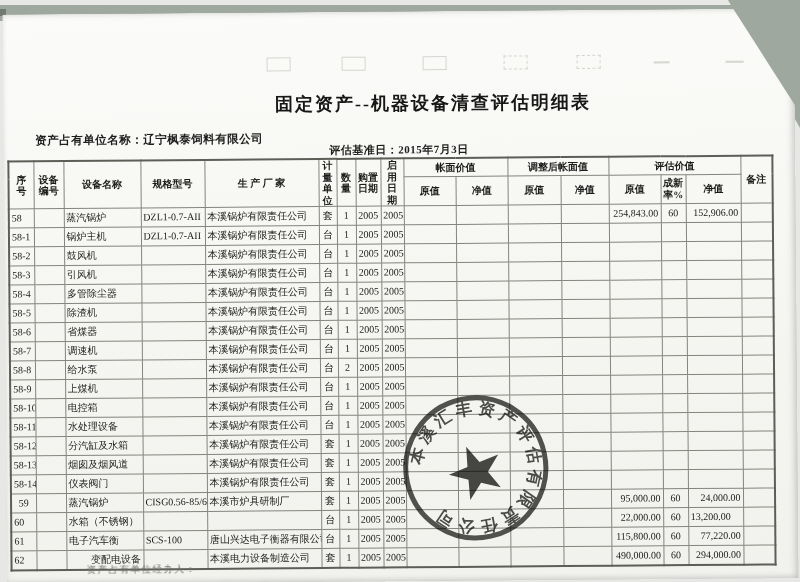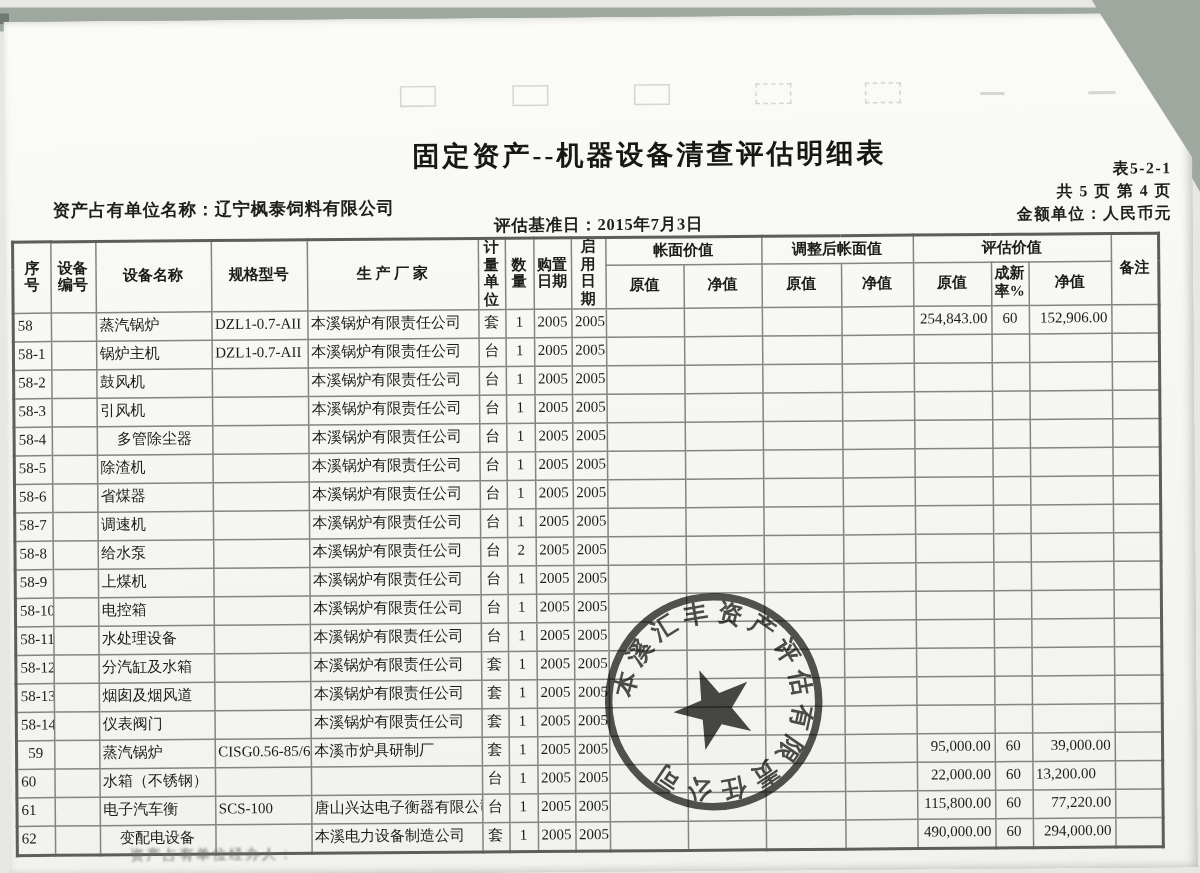--- a/index.html
+++ b/index.html
@@ -74,25 +74,20 @@
     <div class="ghost g5"></div>
     <div class="dash d1"></div>
     <div class="dash d2"></div>
 
     <div class="title">固定资产--机器设备清查评估明细表</div>
 
     <div class="owner-line"><span>资产占有单位名称：</span><span>辽宁枫泰饲料有限公司</span></div>
 
     <div class="base-date">评估基准日：2015年7月3日</div>
 
-    <div class="meta">
-      <div>表5-2-1</div>
-      <div>共 5 页 第 4 页</div>
-      <div>金额单位：人民币元</div>
-    </div>
 
     <table class="main">
       <colgroup>
         <col style="width:25px">
           <col style="width:30px">
           <col style="width:77px">
           <col style="width:64px">
         <col style="width:114px">
           <col style="width:18px">
           <col style="width:19px">
@@ -213,21 +208,21 @@
             <td class="num" style="text-align: right;"></td>
             <td class="num" style="text-align: right;"></td>
             <td class="num" style="text-align: right;"></td>
             <td class="num" style="text-align: center;"></td>
             <td class="num" style="text-align: right;"></td>
             <td class="num" style="text-align: left;"></td>
           </tr>
           <tr>
             <td style="text-align: left;">58-4</td>
             <td style="text-align: left;"></td>
-            <td style="text-align: center;">多管除尘器</td>
+            <td style="text-align: left;">多管除尘器</td>
             <td style="text-align: left;"></td>
             <td style="text-align: left;">本溪锅炉有限责任公司</td>
             <td style="text-align: center;">台</td>
             <td style="text-align: center;">1</td>
             <td style="text-align: center;">2005</td>
             <td style="text-align: center;">2005</td>
             <td class="num" style="text-align: right;"></td>
             <td class="num" style="text-align: right;"></td>
             <td class="num" style="text-align: right;"></td>
             <td class="num" style="text-align: right;"></td>
@@ -435,21 +430,21 @@
             <td style="text-align: center;">套</td>
             <td style="text-align: center;">1</td>
             <td style="text-align: center;">2005</td>
             <td style="text-align: center;">2005</td>
             <td class="num" style="text-align: right;"></td>
             <td class="num" style="text-align: right;"></td>
             <td class="num" style="text-align: right;"></td>
             <td class="num" style="text-align: right;"></td>
             <td class="num" style="text-align: right;">95,000.00</td>
             <td class="num" style="text-align: center;">60</td>
-            <td class="num" style="text-align: right;">39,000.00</td>
+            <td class="num" style="text-align: right;">24,000.00</td>
             <td class="num" style="text-align: left;"></td>
           </tr>
           <tr>
             <td style="text-align: left;">60</td>
             <td style="text-align: left;"></td>
             <td style="text-align: left;">水箱（不锈钢）</td>
             <td style="text-align: left;"></td>
             <td style="text-align: left;"></td>
             <td style="text-align: center;">台</td>
             <td style="text-align: center;">1</td>
@@ -479,21 +474,21 @@
             <td class="num" style="text-align: right;"></td>
             <td class="num" style="text-align: right;"></td>
             <td class="num" style="text-align: right;">115,800.00</td>
             <td class="num" style="text-align: center;">60</td>
             <td class="num" style="text-align: right;">77,220.00</td>
             <td class="num" style="text-align: left;"></td>
           </tr>
           <tr>
             <td style="text-align: left;">62</td>
             <td style="text-align: left;"></td>
-            <td style="text-align: center;">变配电设备</td>
+            <td style="text-align: right;">变配电设备</td>
             <td style="text-align: left;"></td>
             <td style="text-align: left;">本溪电力设备制造公司</td>
             <td style="text-align: center;">套</td>
             <td style="text-align: center;">1</td>
             <td style="text-align: center;">2005</td>
             <td style="text-align: center;">2005</td>
             <td class="num" style="text-align: right;"></td>
             <td class="num" style="text-align: right;"></td>
             <td class="num" style="text-align: right;"></td>
             <td class="num" style="text-align: right;"></td>

